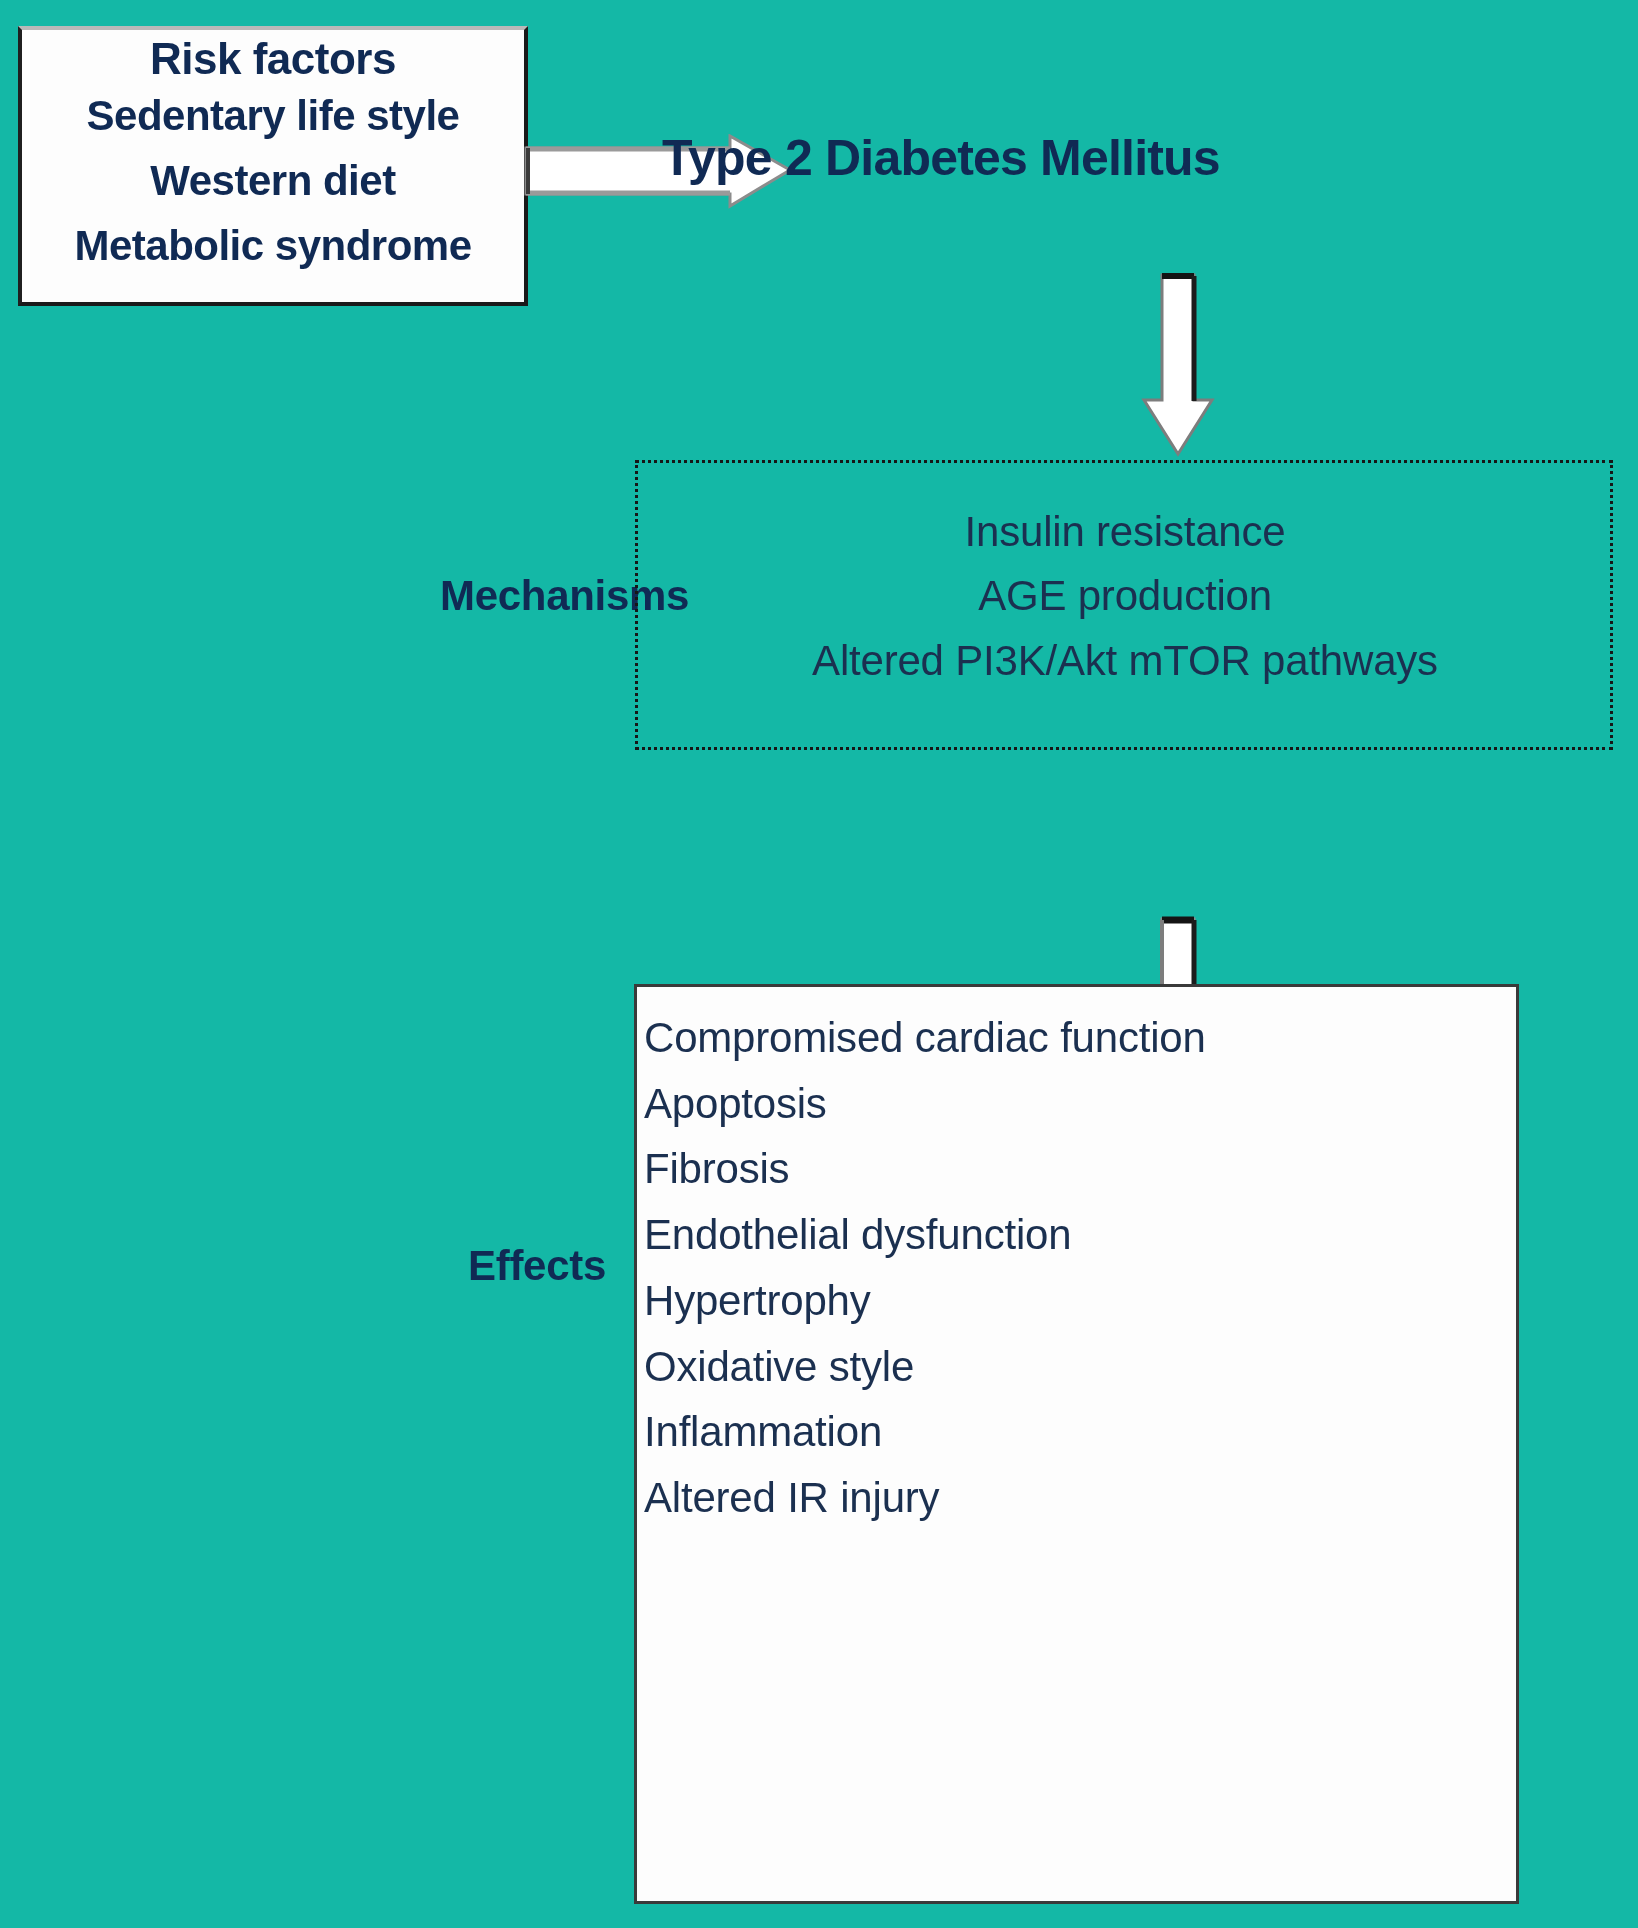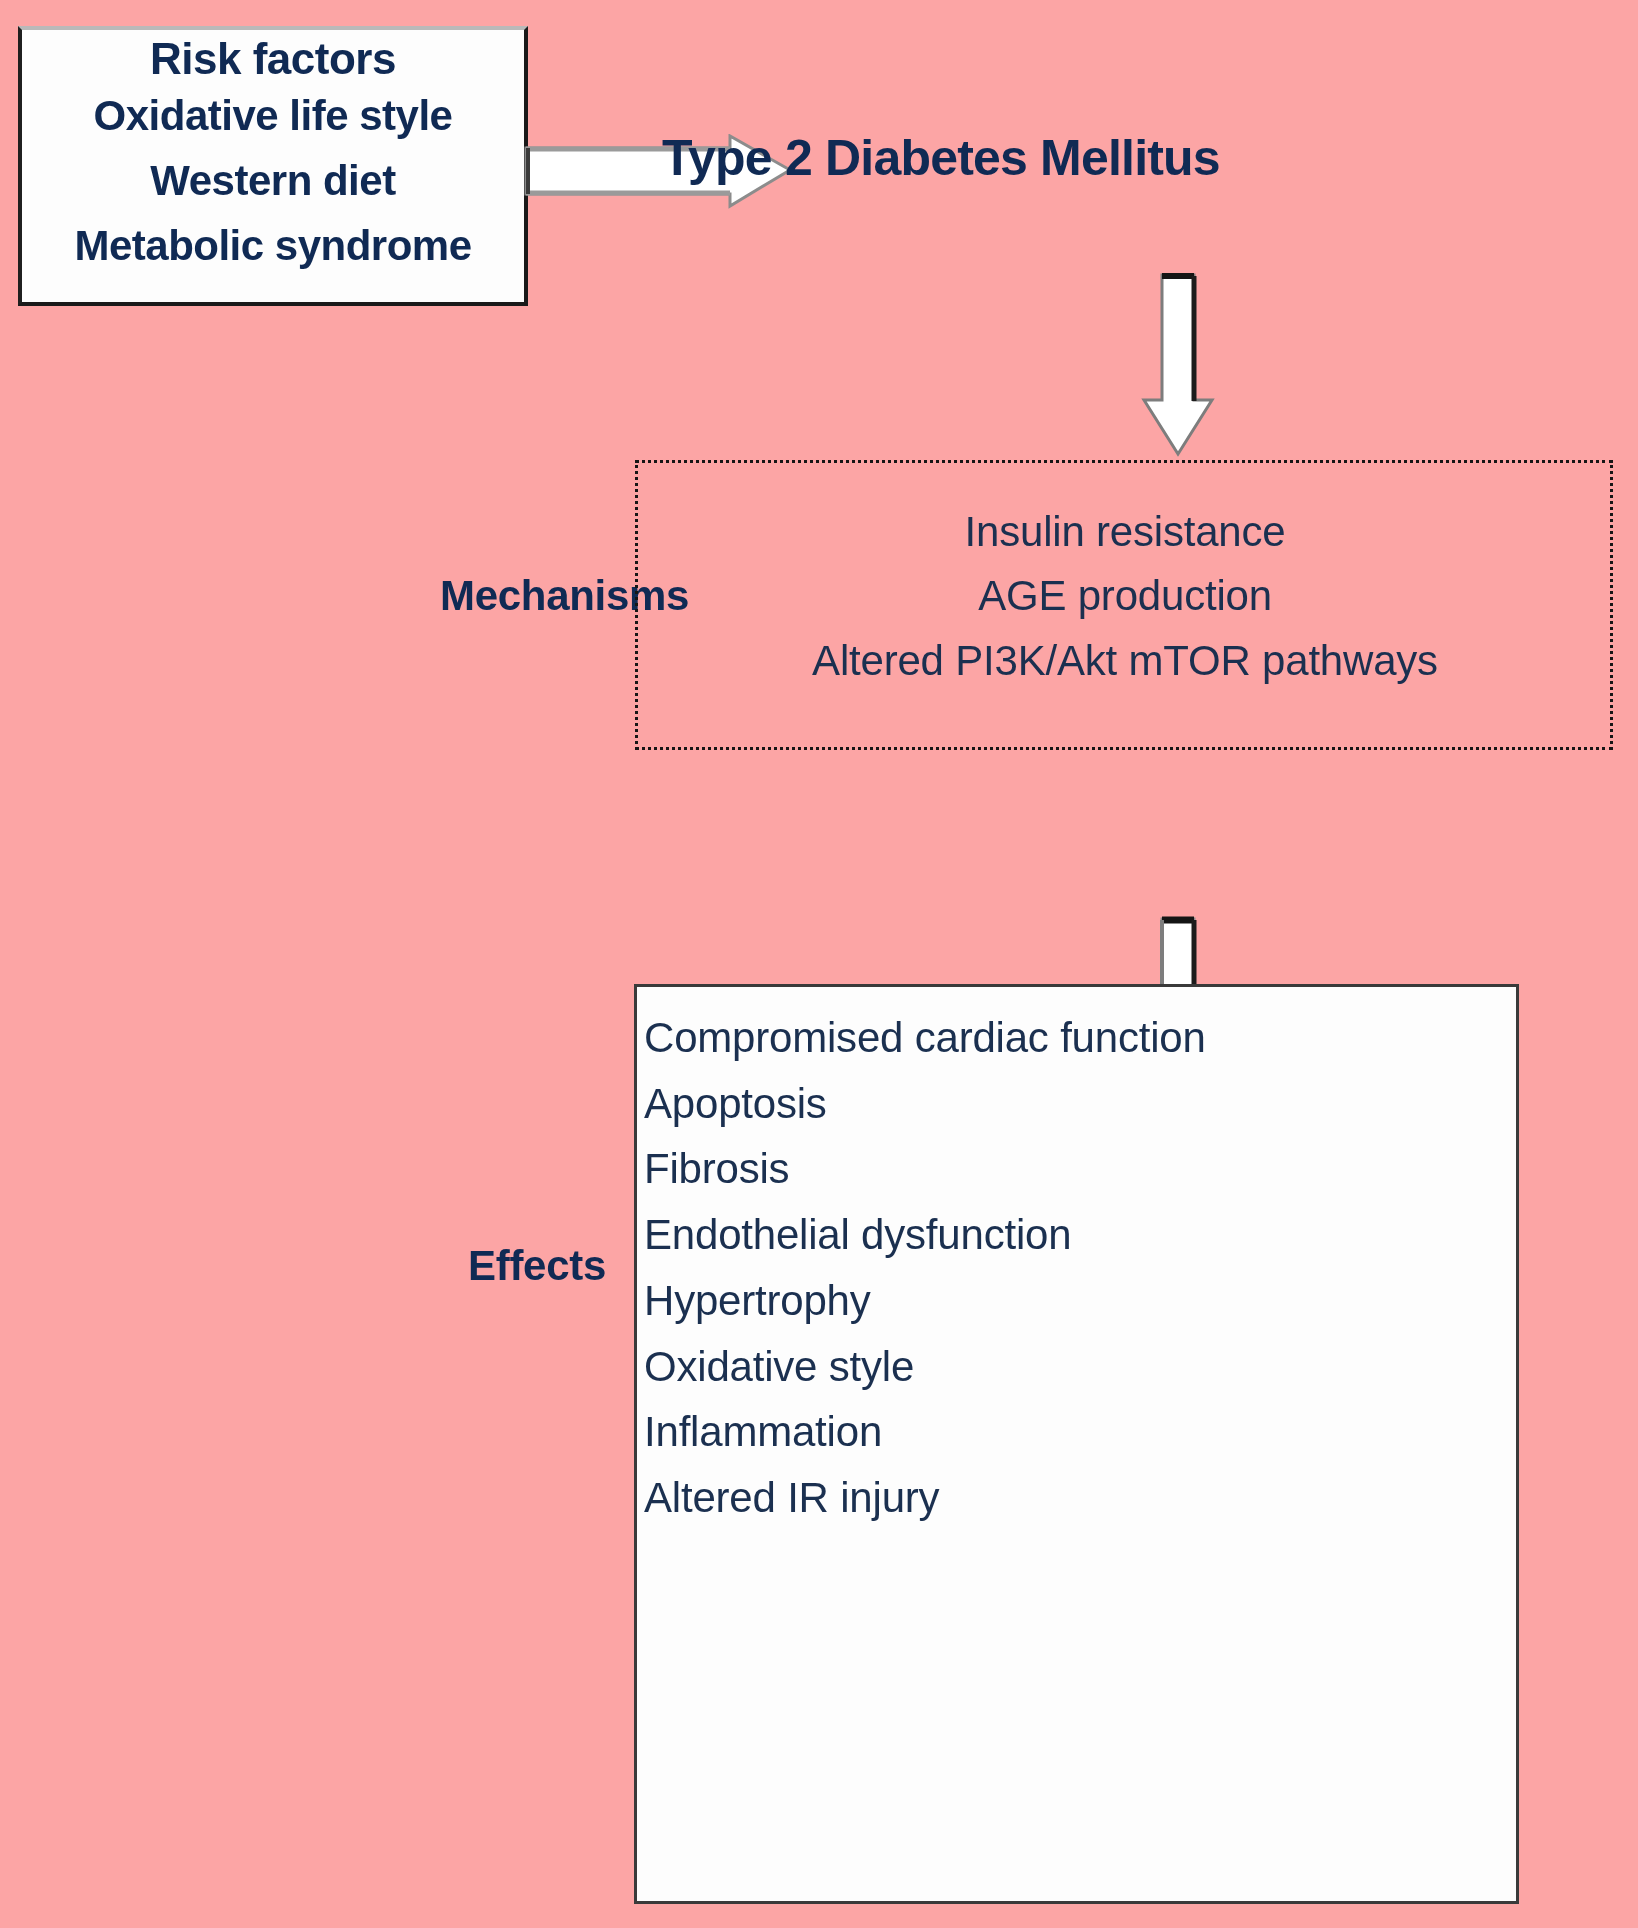--- a/index.html
+++ b/index.html
@@ -7,21 +7,21 @@
     padding: 0;
     background: #ffffff;
   }
   body {
     font-family: "Liberation Sans", sans-serif;
   }
   #canvas {
     position: relative;
     width: 1638px;
     height: 1928px;
-    background: #fca5a5;
+    background: #14b8a6;
     overflow: hidden;
   }
 
   
   .risk-box {
     position: absolute;
     left: 18px;
     top: 26px;
     width: 510px;
     height: 280px;
@@ -164,21 +164,21 @@
     white-space: nowrap;
   }
 </style>
 </head>
 <body>
 
 <div id="canvas">
 
   <div class="risk-box">
     <div class="risk-title">Risk factors</div>
-    <div class="risk-line">Oxidative life style</div>
+    <div class="risk-line">Sedentary life style</div>
     <div class="risk-line">Western diet</div>
     <div class="risk-line">Metabolic syndrome</div>
   </div>
 
   <div class="h-arrow">
     <svg width="270" height="76" viewBox="0 0 270 76" xmlns="http://www.w3.org/2000/svg">
       <polygon points="2,14 206,14 206,2 266,36 206,72 206,60 2,60" fill="#ffffff" stroke="#8c8c8c" stroke-width="3"></polygon>
       <line x1="2" y1="15" x2="206" y2="15" stroke="#9a9a9a" stroke-width="5"></line>
       <line x1="2" y1="59" x2="206" y2="59" stroke="#9a9a9a" stroke-width="5"></line>
       <line x1="4" y1="14" x2="4" y2="60" stroke="#3a3a3a" stroke-width="4"></line>

